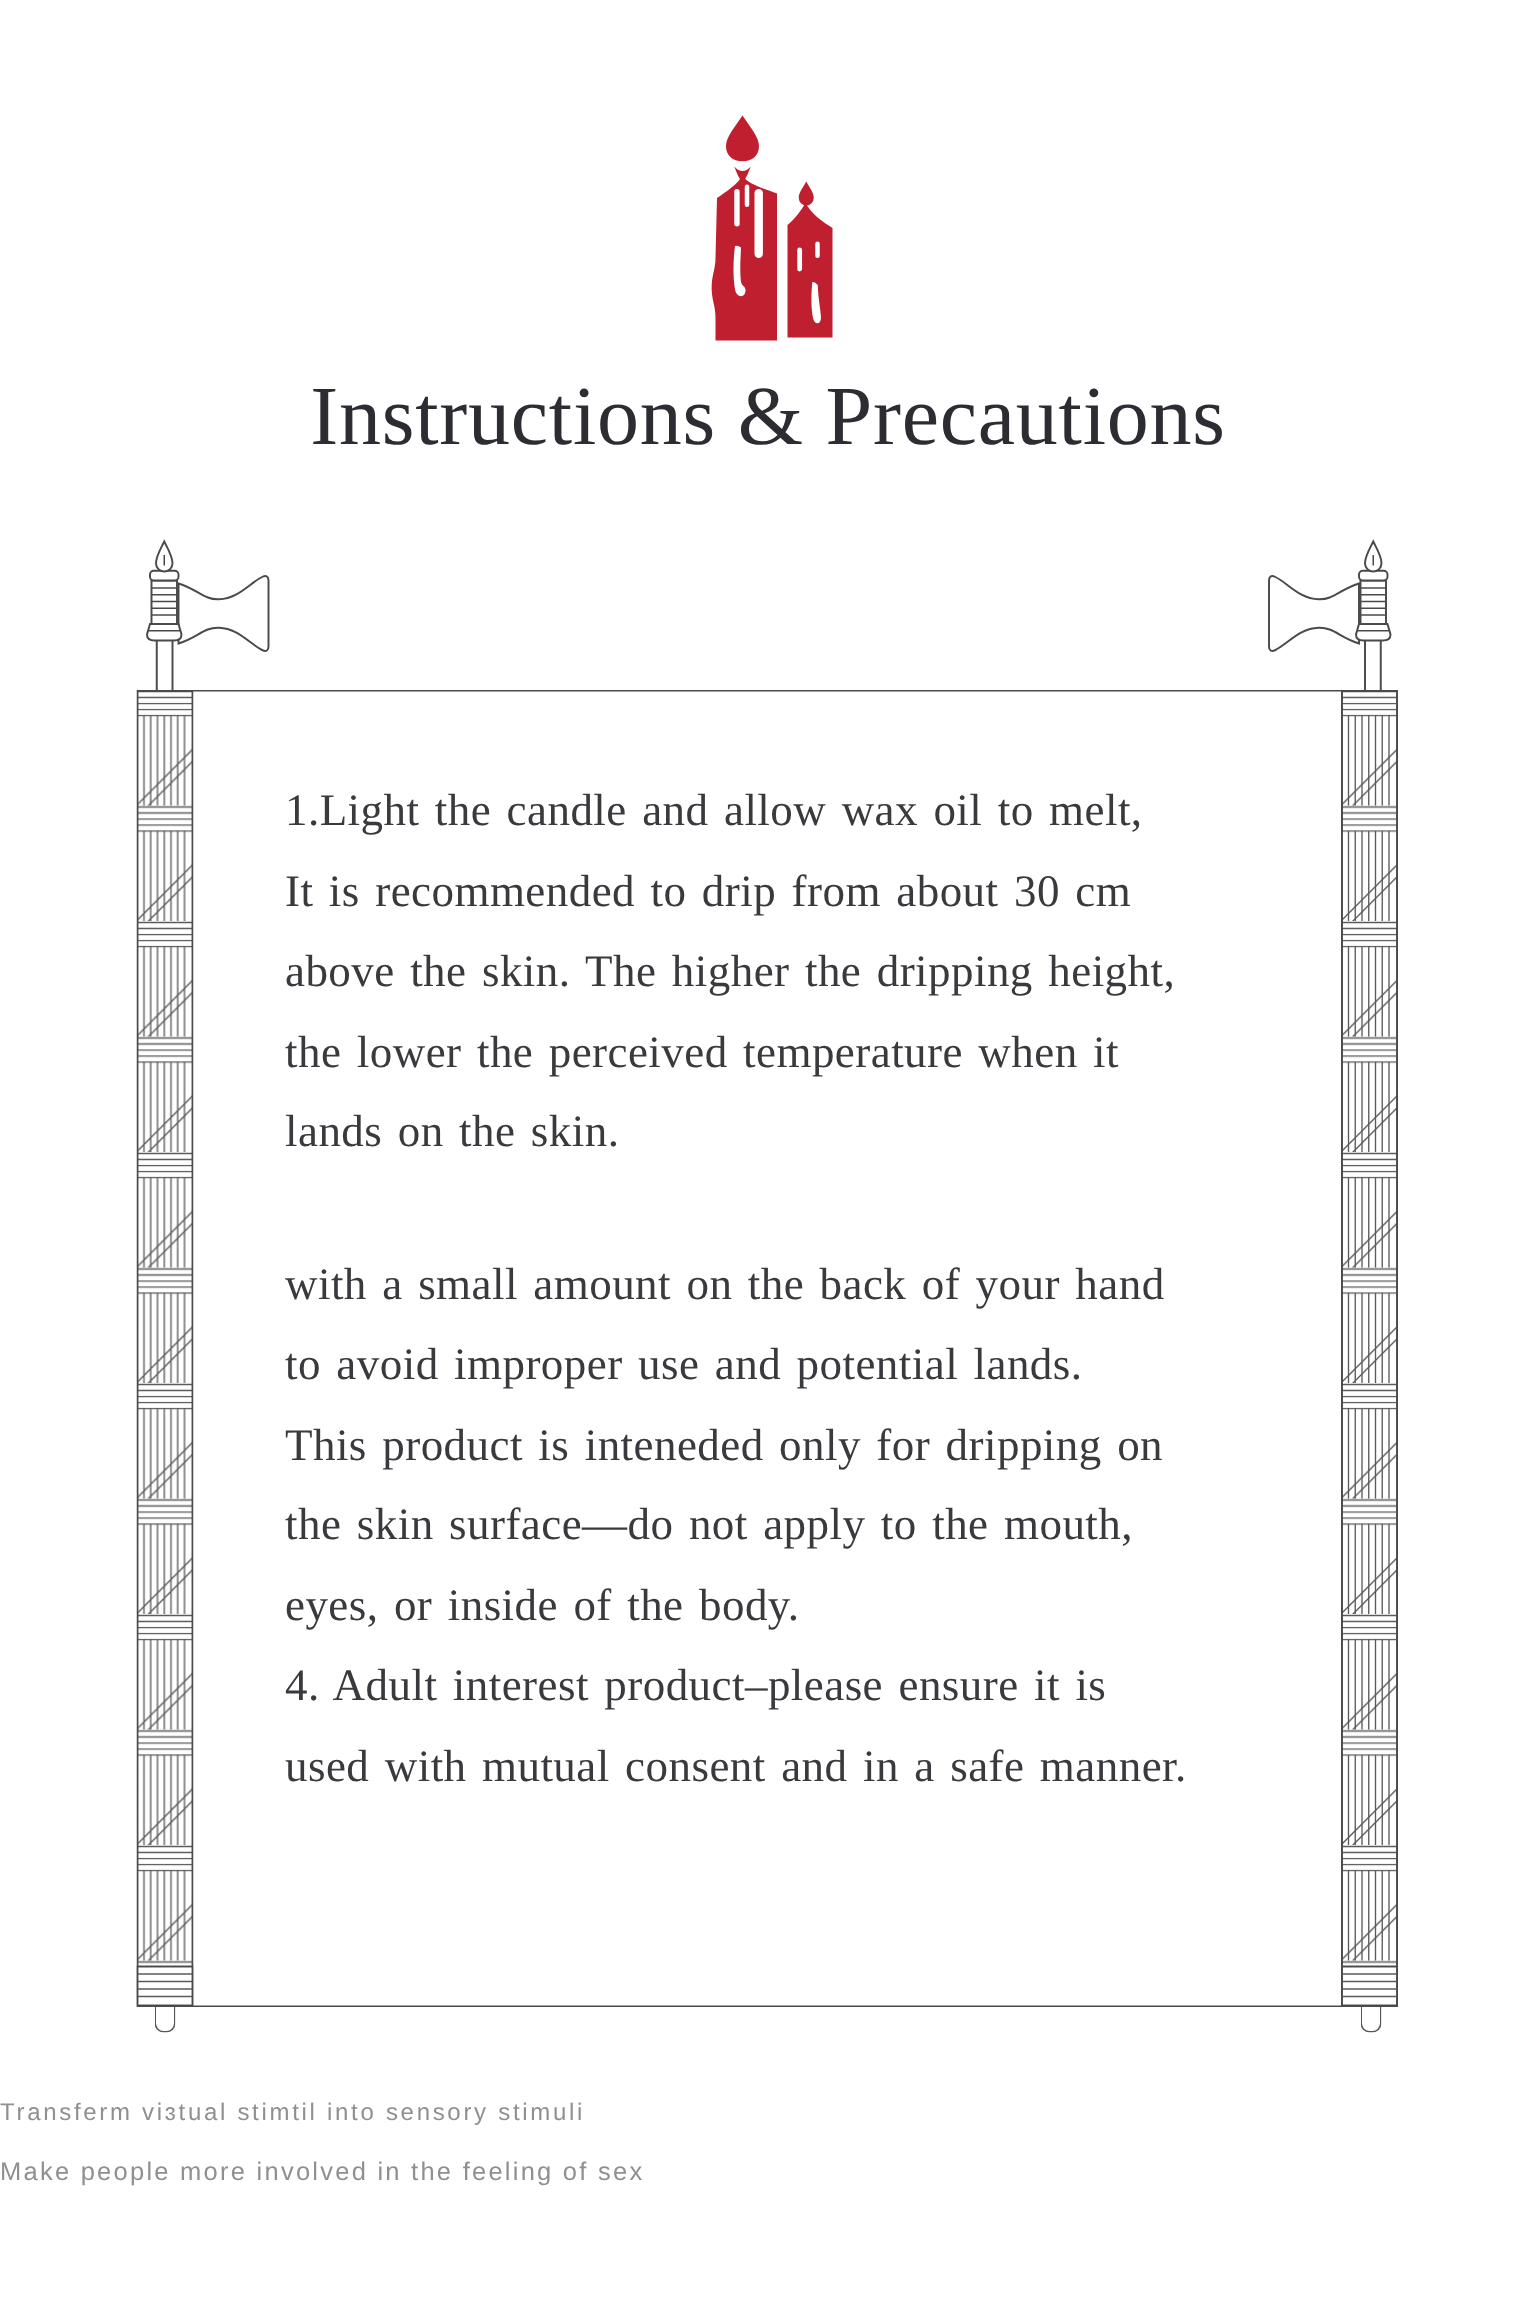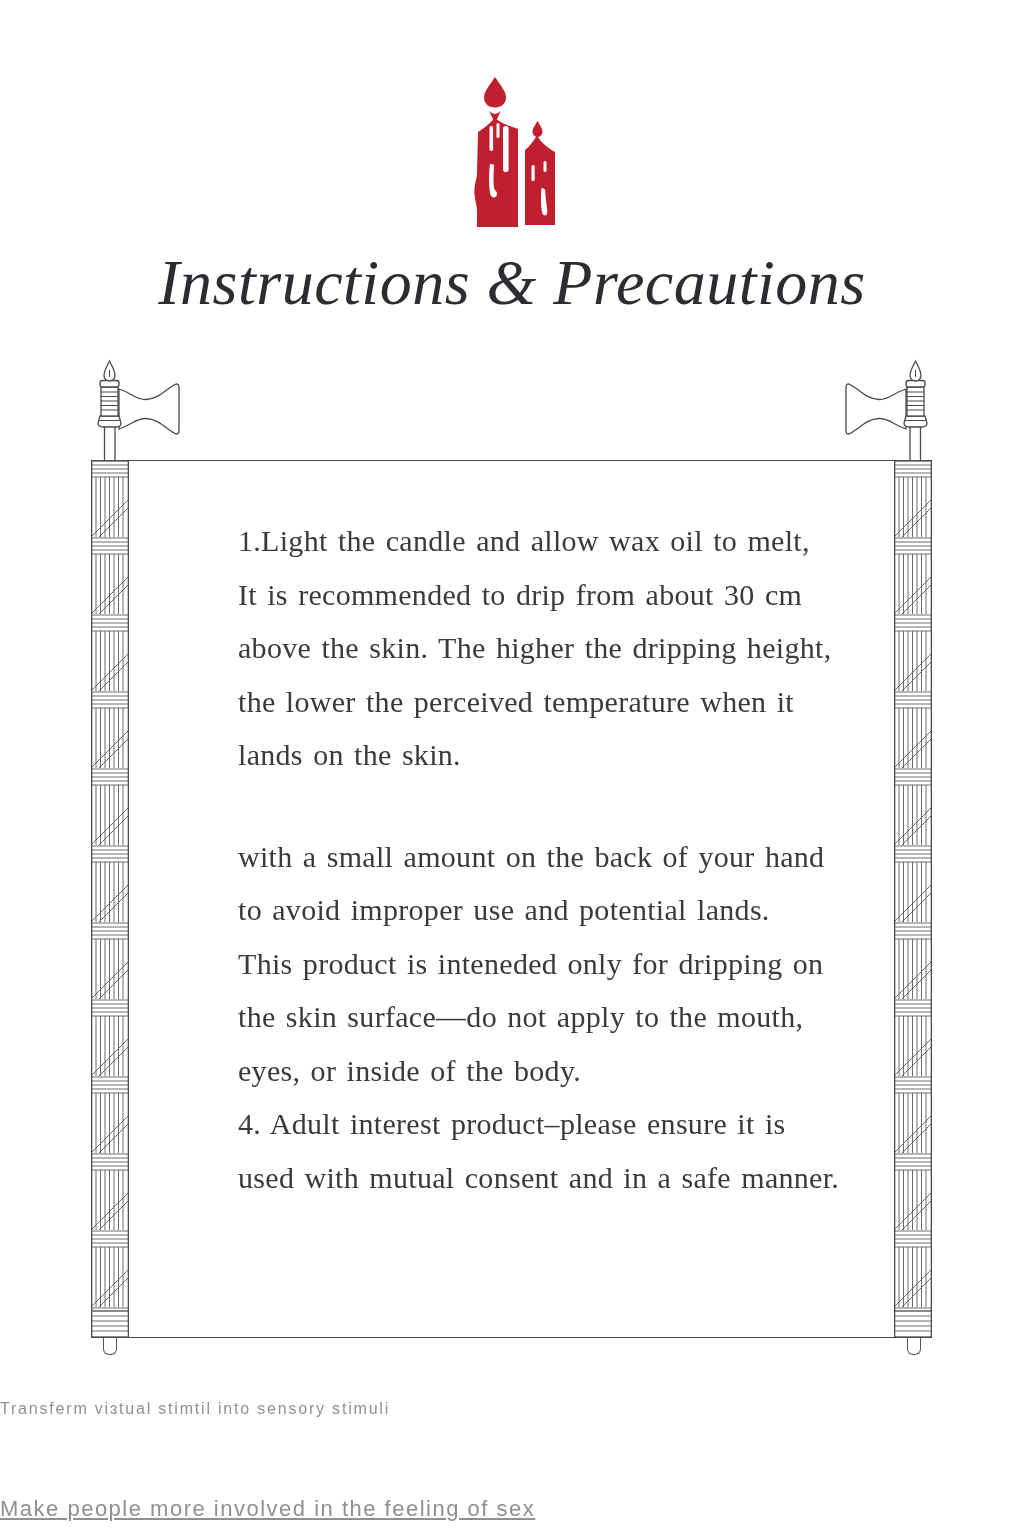--- a/index.html
+++ b/index.html
@@ -6,47 +6,47 @@
   .page{position:relative;width:1024px;height:1536px;background:#ffffff;overflow:hidden;
         font-family:"Liberation Serif","DejaVu Serif",serif;}
 
   
   .logo{position:absolute;left:470px;top:72px;width:90px;height:160px;}
   .logo .red{fill:#c01f30;}
   .logo .drip{fill:#ffffff;}
 
   
   .title{position:absolute;left:0;top:246px;width:100%;text-align:center;
-         font-size:64px;color:#2c2c32;letter-spacing:.5px;font-style:italic;}
+         font-size:56px;color:#2c2c32;letter-spacing:.5px;}
 
   
   .panel{position:absolute;left:128px;top:460px;width:767px;height:878px;box-sizing:border-box;
          border-top:1.4px solid #4a4a4a;border-bottom:1.4px solid #4a4a4a;}
   .column{position:absolute;top:460px;}
   .col-left{left:91px;}
   .col-right{left:894px;}
   .finial{position:absolute;top:356px;width:100px;height:106px;}
   .fin-left{left:85px;}
   .fin-right{left:840px;transform:scaleX(-1);}
   .peg{position:absolute;top:1338px;width:12px;height:16px;background:#fff;
        border:1.2px solid #555;border-top:none;border-radius:0 0 6px 6px;}
   .peg-left{left:103px;}
   .peg-right{left:907px;}
 
   
   .instructions{position:absolute;left:190px;top:514px;width:700px;
                 font-size:30px;line-height:53.5px;color:#3a3a3e;
-                word-spacing:2.5px;letter-spacing:.3px;margin-left:48px;}
+                word-spacing:2.5px;letter-spacing:.3px;}
   .gap{height:48px;}
 
   
   .tagline{position:absolute;left:0;width:100%;color:#8f8f8f;
            font-family:"Liberation Sans","DejaVu Sans",sans-serif;}
   .tag1{top:1400px;font-size:16px;letter-spacing:1.8px;}
-  .tag2{top:1496px;font-size:22px;letter-spacing:1.5px;text-decoration:underline;}
+  .tag2{top:1438px;font-size:17px;letter-spacing:1.5px;}
 </style>
 </head>
 <body>
 
 <div class="page">
 
   <svg width="0" height="0" style="position:absolute">
     <defs>
       <pattern id="weave" width="38" height="77" patternUnits="userSpaceOnUse">
         <rect width="38" height="77" fill="#ffffff"></rect>

